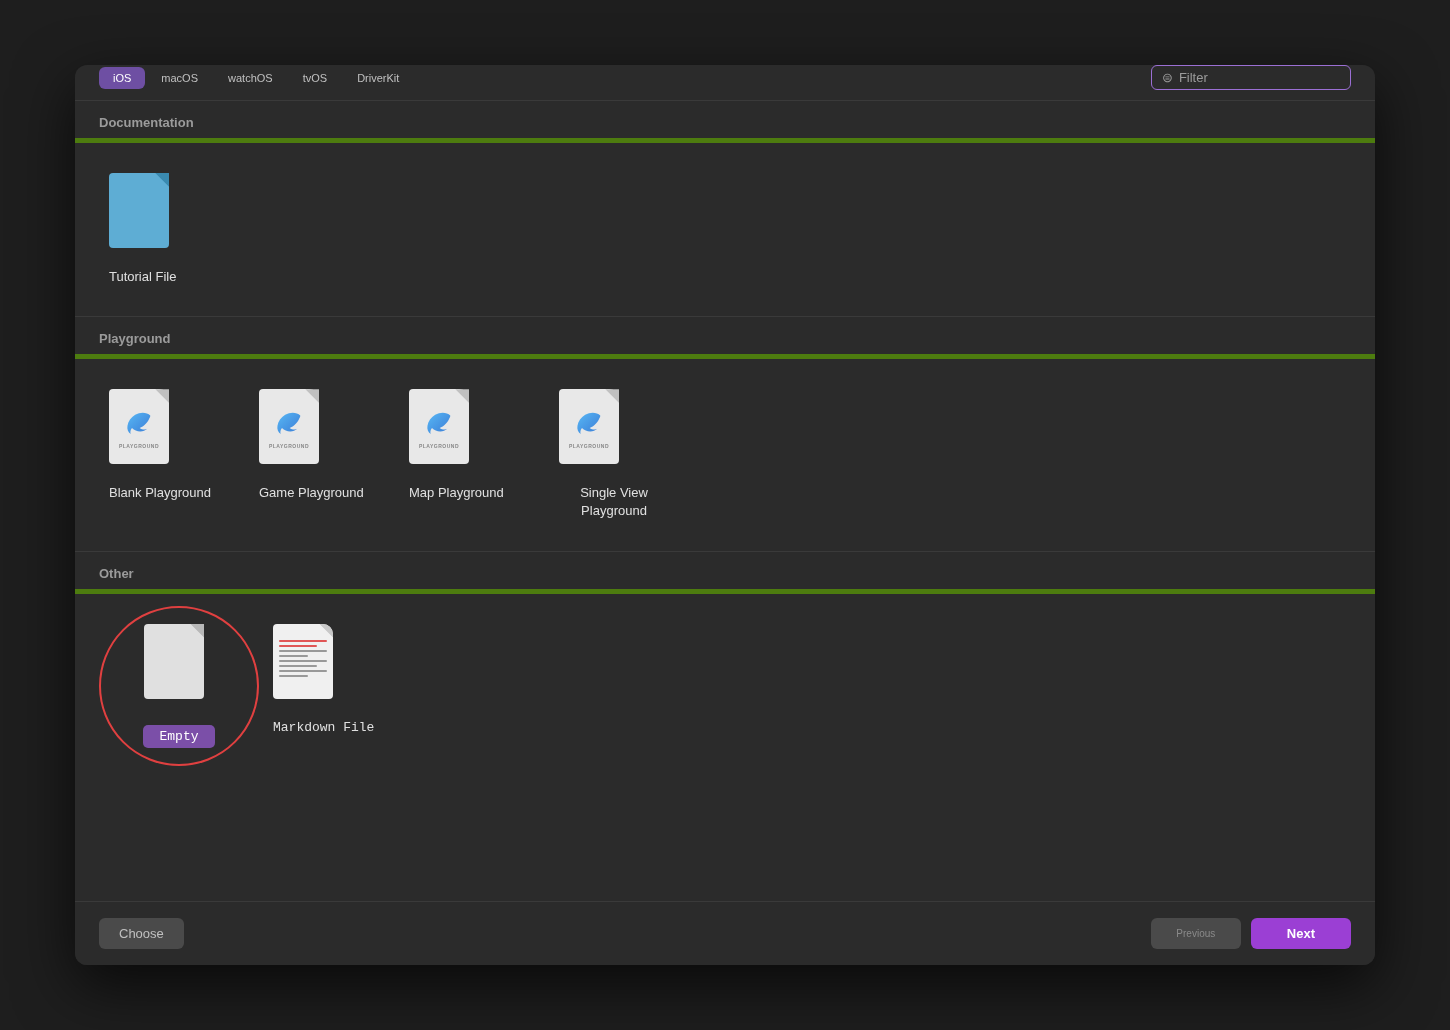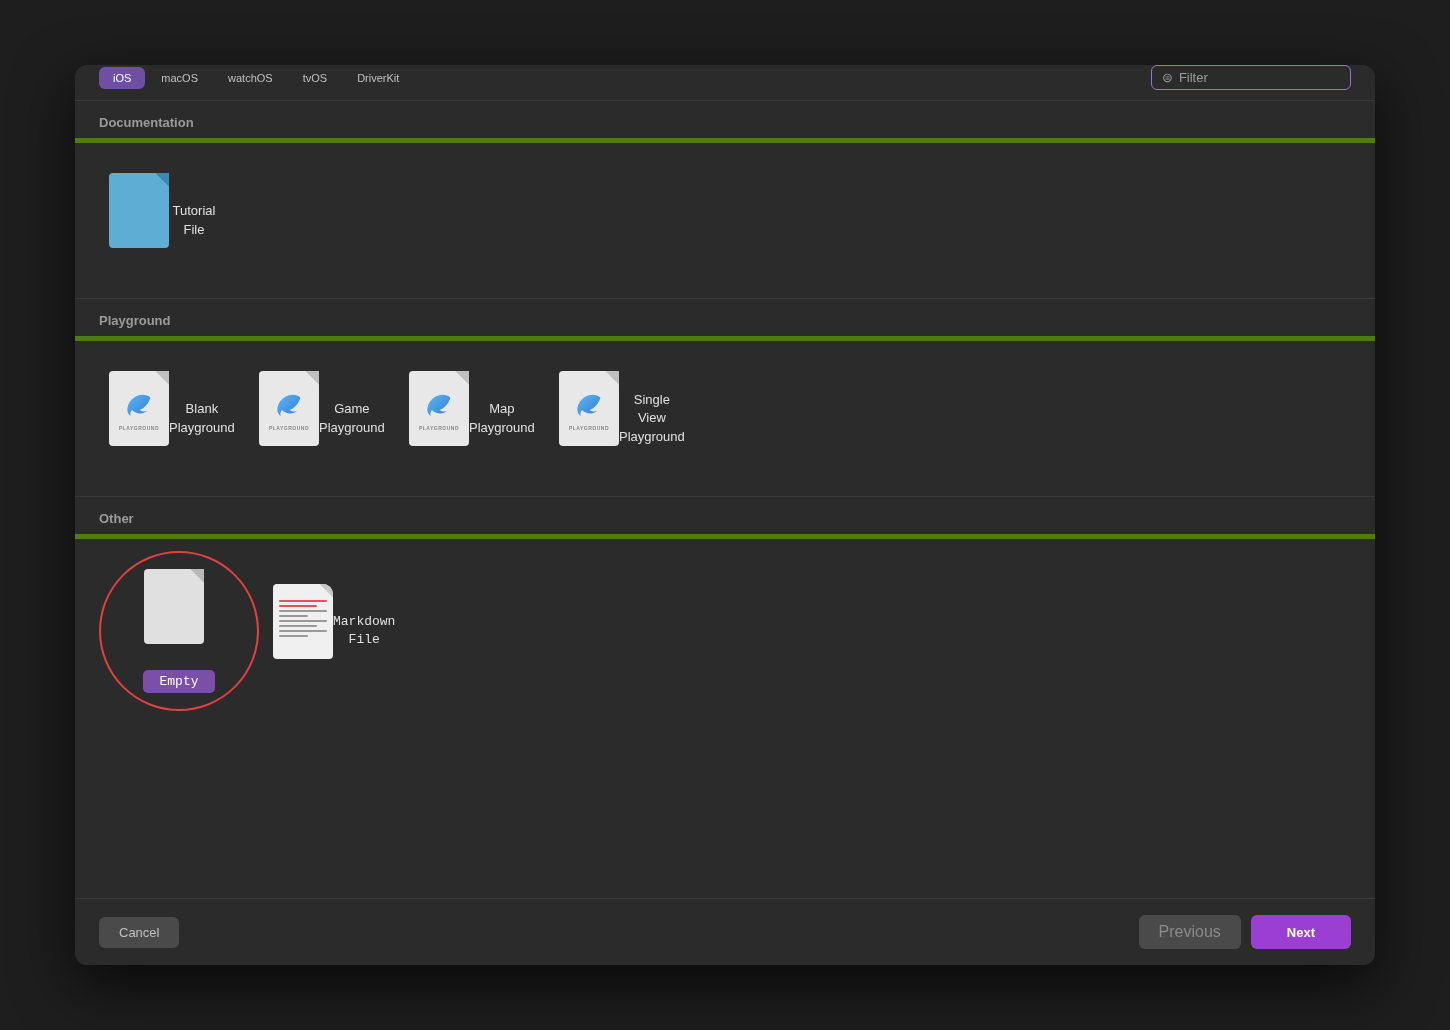--- a/index.html
+++ b/index.html
@@ -110,22 +110,22 @@
     .section-items {
       display: flex;
       flex-wrap: wrap;
       padding: 20px 24px;
       gap: 20px;
       border-bottom: 1px solid #3a3a3a;
     }
 
     .template-item {
       display: flex;
-      flex-direction: row;
-      align-items: center;
+      flex-direction: column;
+      align-items: flex-start;
       width: 130px;
       cursor: pointer;
       border-radius: 8px;
       padding: 10px;
     }
 
     .template-icon {
       width: 70px;
       height: 85px;
       margin-bottom: 10px;
@@ -350,21 +350,21 @@
       display: flex;
       gap: 10px;
     }
 
     .btn-previous {
       background: #4a4a4a;
       color: #8a8a8a;
       border: none;
       border-radius: 6px;
       padding: 8px 20px;
-      font-size: 16px;
+      font-size: 10px;
       cursor: pointer;
       min-width: 90px;
     }
 
     .btn-next {
       background: #9b3fd4;
       color: #ffffff;
       border: none;
       border-radius: 6px;
       padding: 8px 36px;
@@ -528,19 +528,19 @@
           </div>
           <span class="template-label">Markdown File</span>
         </div>
 
       </div>
     </div>
 
   </div>
 
   <div class="dialog-footer">
-    <button class="btn-cancel">Cancel</button>
+    <button class="btn-cancel">Choose</button>
     <div class="footer-right">
       <button class="btn-previous">Previous</button>
       <button class="btn-next">Next</button>
     </div>
   </div>
 </div>
 
 </body></html>

